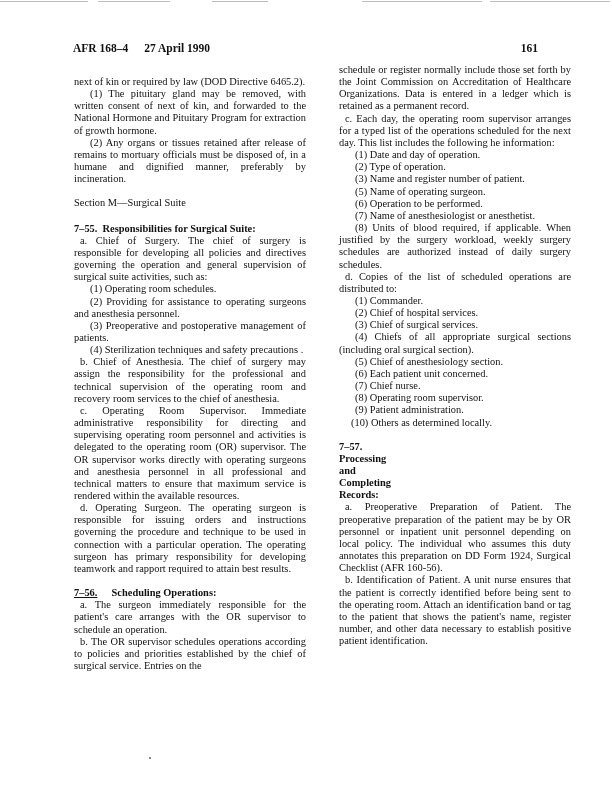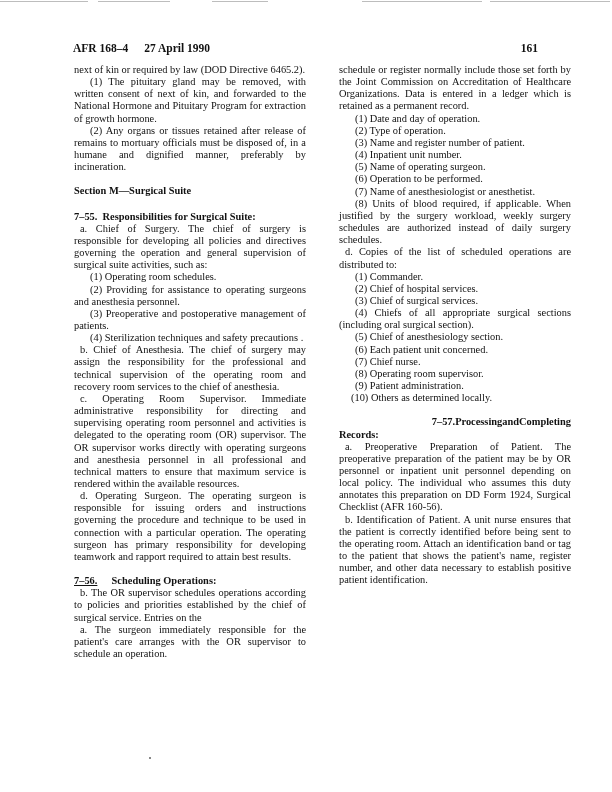--- a/index.html
+++ b/index.html
@@ -7,31 +7,31 @@
            font-family: "DejaVu Serif", "Liberation Serif", serif; color: #111; }
     .topline { position: absolute; top: 1px; height: 1px; background: #bdbdbd; }
     .header { position: absolute; top: 42px; left: 73px; right: 74px; height: 14px;
               font-family: "Liberation Serif", serif; font-weight: bold; font-size: 11.5px; text-align: center; }
     .header .left { position: absolute; left: 0; top: 0; }
     .header .date { margin-left: 16px; }
     .header .right { position: absolute; right: 0; top: 0; }
     .col { position: absolute; top: 64px; width: 232px;
            font-family: "Liberation Serif", serif; font-size: 10.4px; line-height: 12.15px;
            text-align: justify; }
-    .col.left { left: 74px; }
+    .col.left { left: 74px; margin-top: 12px; }
     .col.right { left: 339px; }
     p { margin: 0; }
     .ind1 { text-indent: 6px; }
     .ind2 { text-indent: 16px; }
     .ind3 { text-indent: 12px; }
     .h { font-weight: bold; }
-    .sec { font-weight: bold; margin-top: 12px; margin-bottom: 13px; }
+    .sec { font-weight: normal; margin-top: 12px; margin-bottom: 13px; }
     .para-head { font-weight: bold; margin-top: 12px; }
     .para-head .num { margin-right: 9px; text-decoration: underline; }
-    .spaced { display: flex; justify-content: flex-end; }
+    .spaced { display: flex; justify-content: flex-end; flex-direction: column; }
     .speck { position: absolute; width: 2px; height: 2px; background: #888; }
   </style>
 </head>
 <body>
 
 <div class="topline" style="left:0;width:88px;"></div>
 <div class="topline" style="left:98px;width:72px;"></div>
 <div class="topline" style="left:212px;width:56px;"></div>
 <div class="topline" style="left:362px;width:120px;"></div>
 <div class="topline" style="left:490px;width:120px;"></div>
@@ -58,30 +58,30 @@
   <p class="ind2">(2) Providing for assistance to operating surgeons and anesthesia personnel.</p>
   <p class="ind2">(3) Preoperative and postoperative management of patients.</p>
   <p class="ind2">(4) Sterilization techniques and safety precautions .</p>
   <p class="ind1">b. Chief of Anesthesia. The chief of surgery may assign the responsibility for the professional and technical supervision of the operating room and recovery room services to the chief of anesthesia.</p>
   <p class="ind1">c. Operating Room Supervisor. Immediate administrative responsibility for directing and supervising operating room personnel and activities is delegated to the operating room (OR) supervisor. The OR supervisor works directly with operating surgeons and anesthesia personnel in all professional and technical matters to ensure that maximum service is rendered within the available resources.</p>
   <p class="ind1">d. Operating Surgeon. The operating surgeon is responsible for issuing orders and instructions governing the procedure and technique to be used in connection with a particular operation. The operating surgeon has primary responsibility for developing teamwork and rapport required to attain best results.</p>
 
   <p class="para-head">
     <span class="num">7–56.</span>&nbsp;&nbsp;<span>Scheduling Operations:</span>
   </p>
+  <p class="ind1">a. The surgeon immediately responsible for the patient's care arranges with the OR supervisor to schedule an operation.</p>
   <p class="ind1">b. The OR supervisor schedules operations according to policies and priorities established by the chief of surgical service. Entries on the</p>
-  <p class="ind1">a. The surgeon immediately responsible for the patient's care arranges with the OR supervisor to schedule an operation.</p>
 </div>
 
 <div class="col right">
   <p>schedule or register normally include those set forth by the Joint Commission on Accreditation of Healthcare Organizations. Data is entered in a ledger which is retained as a permanent record.</p>
+  <p class="ind1">c. Each day, the operating room supervisor arranges for a typed list of the operations scheduled for the next day. This list includes the following he information:</p>
   <p class="ind2">(1) Date and day of operation.</p>
   <p class="ind2">(2) Type of operation.</p>
   <p class="ind2">(3) Name and register number of patient.</p>
-  <p class="ind2">(4) Inpatient unit number.</p>
   <p class="ind2">(5) Name of operating surgeon.</p>
   <p class="ind2">(6) Operation to be performed.</p>
   <p class="ind2">(7) Name of anesthesiologist or anesthetist.</p>
   <p class="ind2">(8) Units of blood required, if applicable. When justified by the surgery workload, weekly surgery schedules are authorized instead of daily surgery schedules.</p>
   <p class="ind1">d. Copies of the list of scheduled operations are distributed to:</p>
   <p class="ind2">(1) Commander.</p>
   <p class="ind2">(2) Chief of hospital services.</p>
   <p class="ind2">(3) Chief of surgical services.</p>
   <p class="ind2">(4) Chiefs of all appropriate surgical sections (including oral surgical section).</p>
   <p class="ind2">(5) Chief of anesthesiology section.</p>

